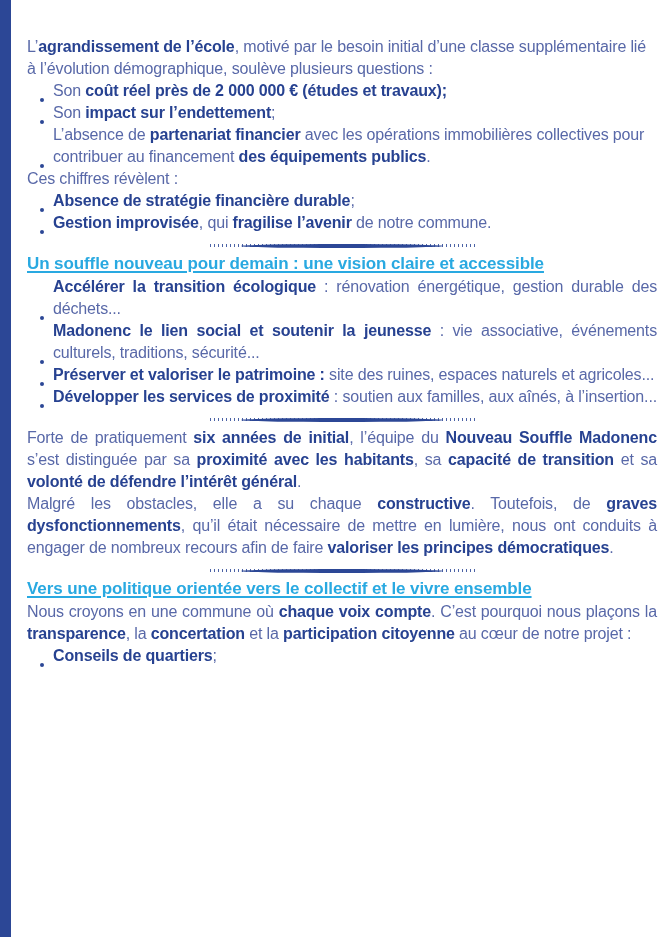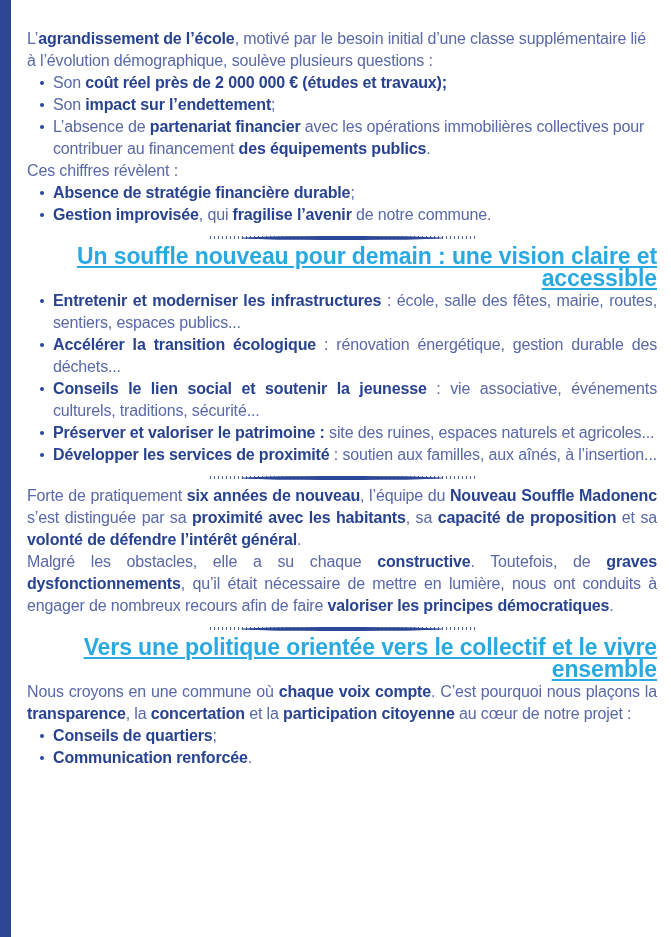--- a/index.html
+++ b/index.html
@@ -20,37 +20,37 @@
     font-size:16px;
     line-height:22px;
     letter-spacing:-0.15px;
     color:var(--text-regular);
   }
   .accent-bar{
     position:absolute;left:0;top:0;bottom:0;width:11px;
     background:var(--accent-navy);
   }
   .content{
-    position:absolute;left:27px;right:14px;top:28px;
+    position:absolute;left:27px;right:14px;top:36px;
   }
   .para{margin:0;}
   .just{text-align:justify;}
   b{font-weight:700;color:var(--text-bold);}
   .ul{margin:0 0 0 12px;}
-  .li{display:flex;align-items:flex-start;}
+  .li{display:flex;align-items:flex-end;}
   .dot{
     flex:0 0 auto;width:4px;height:4px;border-radius:50%;
     background:var(--accent-navy);
     margin:9px 9px 0 1px;
   }
   .li-text{flex:1 1 auto;}
   .heading{
-    font-size:23px;font-weight:700;
+    font-size:17px;font-weight:700;
     color:var(--heading-cyan);
-    text-align:right;
+    text-align:left;
     text-decoration:underline;
     text-decoration-thickness:2px;
     text-underline-offset:2px;
     margin:0 0 1px 0;
     letter-spacing:-0.1px;
   }
   .divider{
     position:relative;
     width:265px;height:5px;
     margin:9px auto 5px auto;
@@ -109,64 +109,56 @@
       <span class="divider-dots"></span>
       <span class="divider-core"></span>
     </div>
 
     <h2 class="heading">Un souffle nouveau pour demain : une vision claire et accessible</h2>
 
 
     <div class="ul just">
       <div class="li">
         <span class="dot"></span>
-        <span class="li-text"><b>Entretenir et moderniser les infrastructures</b><span> : école, salle des fêtes, mairie, routes, sentiers, espaces publics...</span></span>
-      </div>
-      <div class="li">
-        <span class="dot"></span>
         <span class="li-text"><b>Accélérer la transition écologique</b><span> : rénovation énergétique, gestion durable des déchets...</span></span>
       </div>
       <div class="li">
         <span class="dot"></span>
-        <span class="li-text"><b>Conseils le lien social et soutenir la jeunesse</b><span> : vie associative, événements culturels, traditions, sécurité...</span></span>
+        <span class="li-text"><b>Madonenc le lien social et soutenir la jeunesse</b><span> : vie associative, événements culturels, traditions, sécurité...</span></span>
       </div>
       <div class="li">
         <span class="dot"></span>
         <span class="li-text"><b>Préserver et valoriser le patrimoine :</b><span> site des ruines, espaces naturels et agricoles...</span></span>
       </div>
       <div class="li">
         <span class="dot"></span>
         <span class="li-text"><b>Développer les services de proximité</b><span> : soutien aux familles, aux aînés, à l’insertion...</span></span>
       </div>
     </div>
 
     <div class="divider">
       <span class="divider-dots"></span>
       <span class="divider-core"></span>
     </div>
 
 
-    <p class="para just"><span>Forte de pratiquement </span><b>six années de nouveau</b><span>, l’équipe du </span><b>Nouveau Souffle Madonenc</b><span> s’est distinguée par sa </span><b>proximité avec les habitants</b><span>, sa </span><b>capacité de proposition</b><span> et sa </span><b>volonté de défendre l’intérêt général</b><span>.</span></p>
+    <p class="para just"><span>Forte de pratiquement </span><b>six années de initial</b><span>, l’équipe du </span><b>Nouveau Souffle Madonenc</b><span> s’est distinguée par sa </span><b>proximité avec les habitants</b><span>, sa </span><b>capacité de transition</b><span> et sa </span><b>volonté de défendre l’intérêt général</b><span>.</span></p>
     <p class="para just"><span>Malgré les obstacles, elle a su chaque </span><b>constructive</b><span>. Toutefois, de </span><b>graves dysfonctionnements</b><span>, qu’il était nécessaire de mettre en lumière, nous ont conduits à engager de nombreux recours afin de faire </span><b>valoriser les principes démocratiques</b><span>.</span></p>
 
     <div class="divider">
       <span class="divider-dots"></span>
       <span class="divider-core"></span>
     </div>
 
     <h2 class="heading">Vers une politique orientée vers le collectif et le vivre ensemble</h2>
 
     <p class="para just"><span>Nous croyons en une commune où </span><b>chaque voix compte</b><span>. C’est pourquoi nous plaçons la </span><b>transparence</b><span>, la </span><b>concertation</b><span> et la </span><b>participation citoyenne</b><span> au cœur de notre projet :</span></p>
 
     <div class="ul">
       <div class="li">
         <span class="dot"></span>
         <span class="li-text"><b>Conseils de quartiers</b><span>;</span></span>
       </div>
-      <div class="li">
-        <span class="dot"></span>
-        <span class="li-text"><b>Communication renforcée</b><span>.</span></span>
-      </div>
     </div>
 
 
   </div>
 </div>
 
 </body></html>

